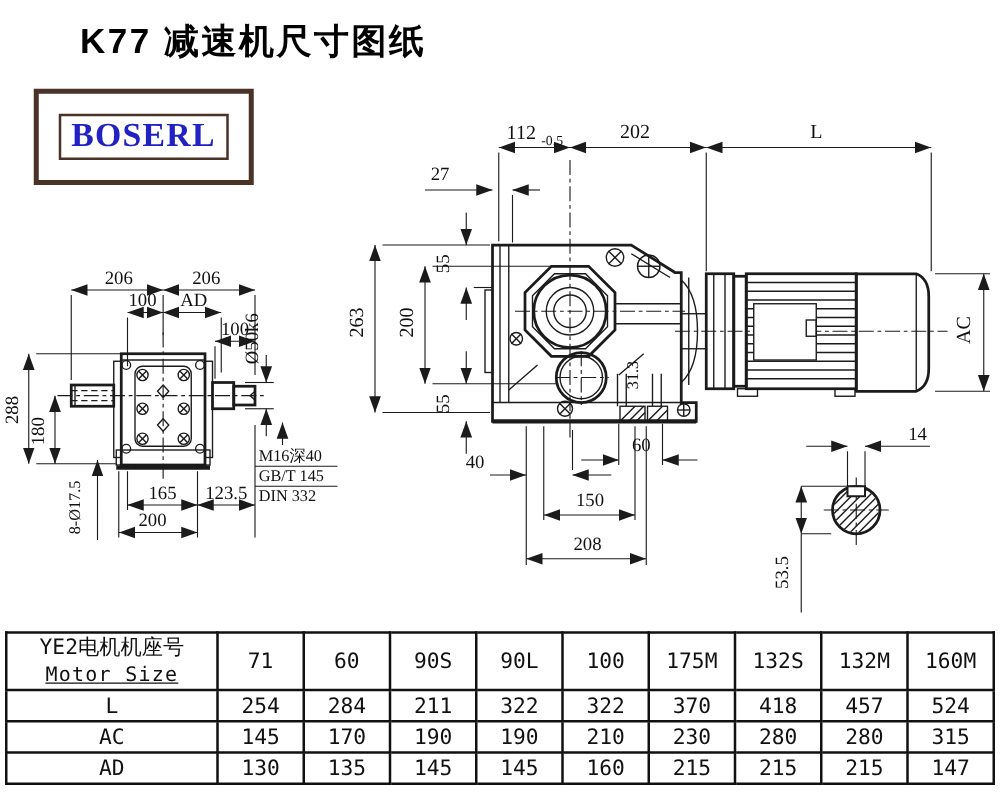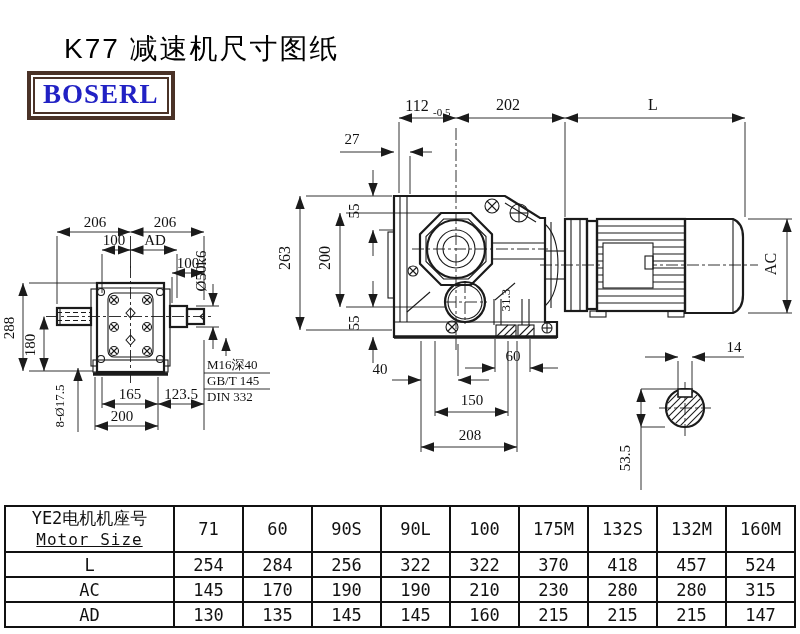--- a/index.html
+++ b/index.html
@@ -1,21 +1,21 @@
 <!DOCTYPE html>
 <html><head>
 <meta charset="utf-8">
 <style>
   html,body{margin:0;padding:0;background:#ffffff;}
   #stage{position:relative;width:800px;height:634px;background:#fff;overflow:hidden;
          font-family:"Liberation Sans",sans-serif;color:#111;}
   #draw{position:absolute;left:0;top:0;}
-  .page-title{position:absolute;left:64px;top:30px;font-size:28px;font-weight:normal;
+  .page-title{position:absolute;left:64px;top:14px;font-size:28px;font-weight:bold;
               letter-spacing:2px;color:#000;white-space:nowrap;}
-  .logo{position:absolute;left:27px;top:71px;border:4px solid #4a3227;background:#fff;padding:2px;}
+  .logo{position:absolute;left:27px;top:71px;border:4px solid #4a3227;background:#fff;padding:16px;}
   .logo-inner{border:2px solid #4a3227;padding:0px 8px 2px 8px;}
   .logo-text{font-family:"Liberation Serif",serif;font-weight:bold;font-size:27px;
              color:#2121c4;letter-spacing:1px;}
   
   .ol{stroke:#1b1b1b;stroke-width:2.2;fill:none;}
   .hv{stroke:#1b1b1b;stroke-width:3.4;fill:none;}
   .th{stroke:#1b1b1b;stroke-width:1.1;fill:none;}
   .dl{stroke:#1b1b1b;stroke-width:0.9;fill:none;}
   .cl{stroke:#1b1b1b;stroke-width:0.9;fill:none;stroke-dasharray:12 3 3 3;}
   .dt{font-family:"Liberation Serif",serif;font-size:15px;fill:#111;}
@@ -364,21 +364,21 @@
         <td>100</td>
         <td>175M</td>
         <td>132S</td>
         <td>132M</td>
         <td>160M</td>
       </tr>
       <tr style="height:25px;">
         <td>L</td>
         <td>254</td>
         <td>284</td>
-        <td>256</td>
+        <td>211</td>
         <td>322</td>
         <td>322</td>
         <td>370</td>
         <td>418</td>
         <td>457</td>
         <td>524</td>
       </tr>
       <tr style="height:25px;">
         <td>AC</td>
         <td>145</td>

